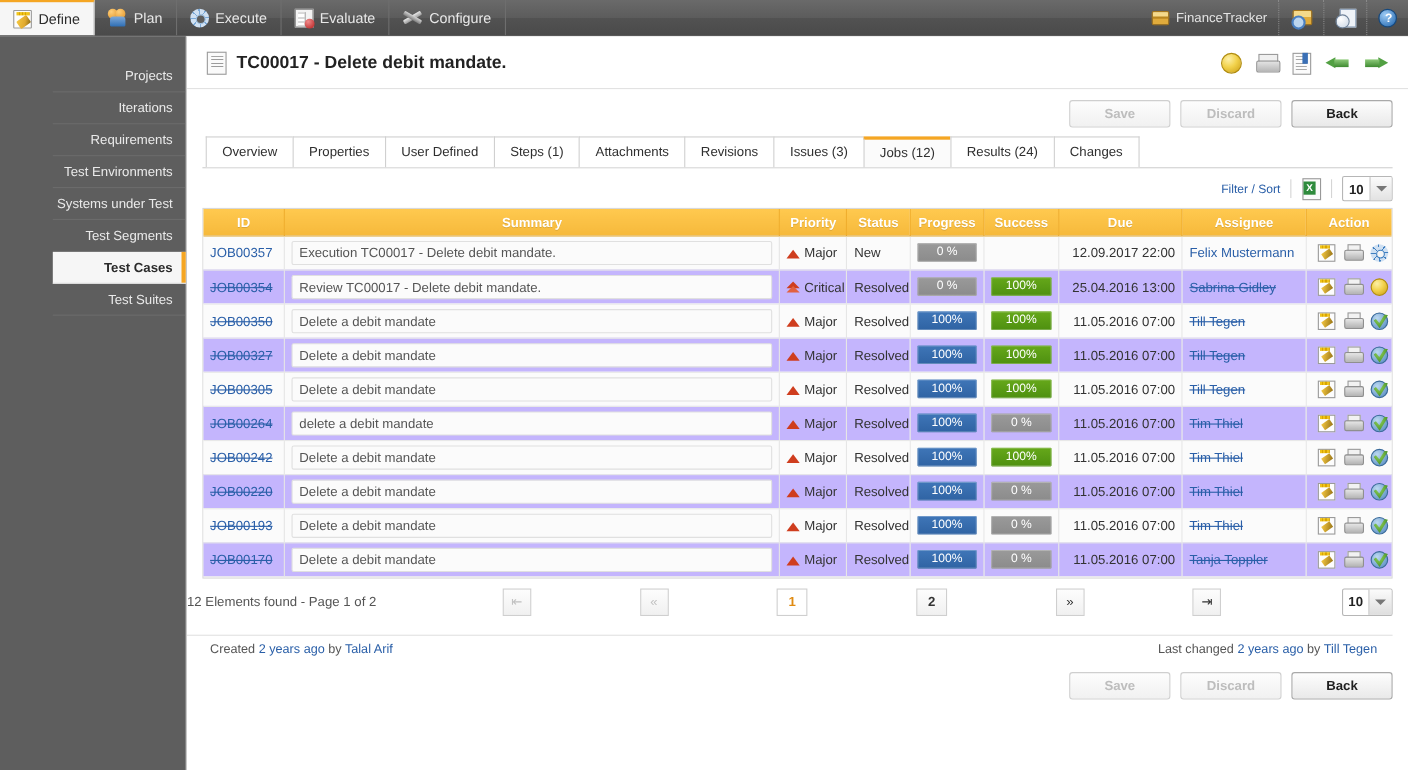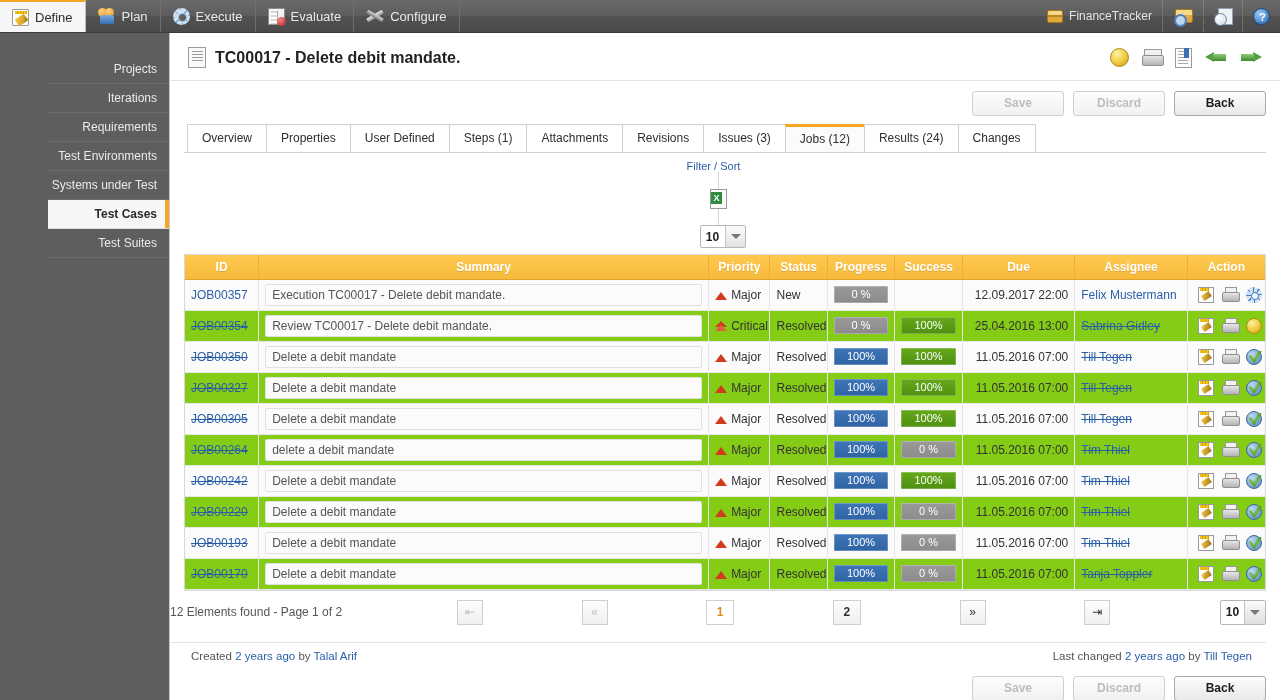--- a/index.html
+++ b/index.html
@@ -165,21 +165,21 @@
   .tab {
     padding: 0 14px; height: 28px; line-height: 27px;
     font-size: 12px; color: #2f2f2f; background: #fff;
     border: 1px solid #d0d0d0; border-bottom: none; border-right: none;
     cursor: pointer; white-space: nowrap;
   }
   .tab:last-child { border-right: 1px solid #d0d0d0; }
   .tab.active { border-top: 3px solid #f5a623; background: #fbfbfb; font-weight: normal; line-height: 25px; }
 
   
-  .grid-tools { display: flex; align-items: center; justify-content: flex-end; gap: 0; padding: 7px 14px 6px 0; flex-direction: column; }
+  .grid-tools { display: flex; align-items: center; justify-content: flex-end; gap: 0; padding: 7px 14px 6px 0; }
   .gt-link { color: #2a5fa8; font-size: 11px; cursor: pointer; padding-right: 9px; }
   .gt-sep { width: 1px; height: 17px; background: #d5d5d5; }
   .gt-xls { width: 18px; height: 19px; margin: 0 9px; position: relative; cursor: pointer; }
   .gt-xls::before { content:""; position:absolute; left:1px; top:0; width:15px; height:18px; background:#fbfbfb; border:1px solid #999;}
   .gt-xls::after { content:"X"; position:absolute; left:2px; top:3px; width:11px; height:12px; background:#2f8b3d; color:#fff; font-size:9px; font-weight:bold; text-align:center; line-height:12px;}
   .gt-sel {
     margin-left: 9px; width: 46px; height: 23px; border: 1px solid #b6b6b6; border-radius: 2px;
     display: flex; align-items: center; background: #fff; cursor: pointer;
   }
   .gt-sel span { flex: 1; text-align: center; font-size: 12px; font-weight: bold; color: #222; }
@@ -202,21 +202,21 @@
     text-shadow: 0 1px 0 rgba(0,0,0,.12);
     margin-top: 28px;
   }
   table.grid th:last-child { border-right: none; }
   table.grid td {
     height: 31px; font-size: 12px; color: #333;
     border-right: 1px solid #e6e6e6; border-bottom: 1px solid #e8e8e8;
     padding: 0 6px; vertical-align: middle;
   }
   table.grid tr.odd td { background: #fbfbfb; }
-  table.grid tr.even td { background: #84cc16; }
+  table.grid tr.even td { background: #c4b5fd; }
   table.grid td:last-child { border-right: none; }
   .c-id { text-align: left; }
   .c-id a { color: #2a5fa8; text-decoration: none; font-size: 12px; }
   .c-id a.struck { text-decoration: line-through; }
   .cell-input {
     background: #fbfbfb; border: 1px solid #e0e0e0; border-radius: 2px;
     height: 22px; line-height: 20px; padding: 0 6px; color: #555; font-size: 12px;
     overflow: hidden; white-space: nowrap; text-overflow: ellipsis;
   }
   .c-prio { white-space: nowrap; }
@@ -345,20 +345,21 @@
 </div>
 
 <div class="body-wrap">
 
   <div class="sidebar">
     <div class="side-item"><span>Projects</span></div>
     <div class="side-item"><span>Iterations</span></div>
     <div class="side-item"><span>Requirements</span></div>
     <div class="side-item"><span>Test Environments</span></div>
     <div class="side-item"><span>Systems under Test</span></div>
+    <div class="side-item"><span>Test Segments</span></div>
     <div class="side-item active"><span>Test Cases</span></div>
     <div class="side-item"><span>Test Suites</span></div>
   </div>
 
   <div class="content">
 
     <div class="page-head">
       <span class="doc-ic"></span>
       <span class="page-title">TC00017 - Delete debit mandate.</span>
       <span class="head-icons">

